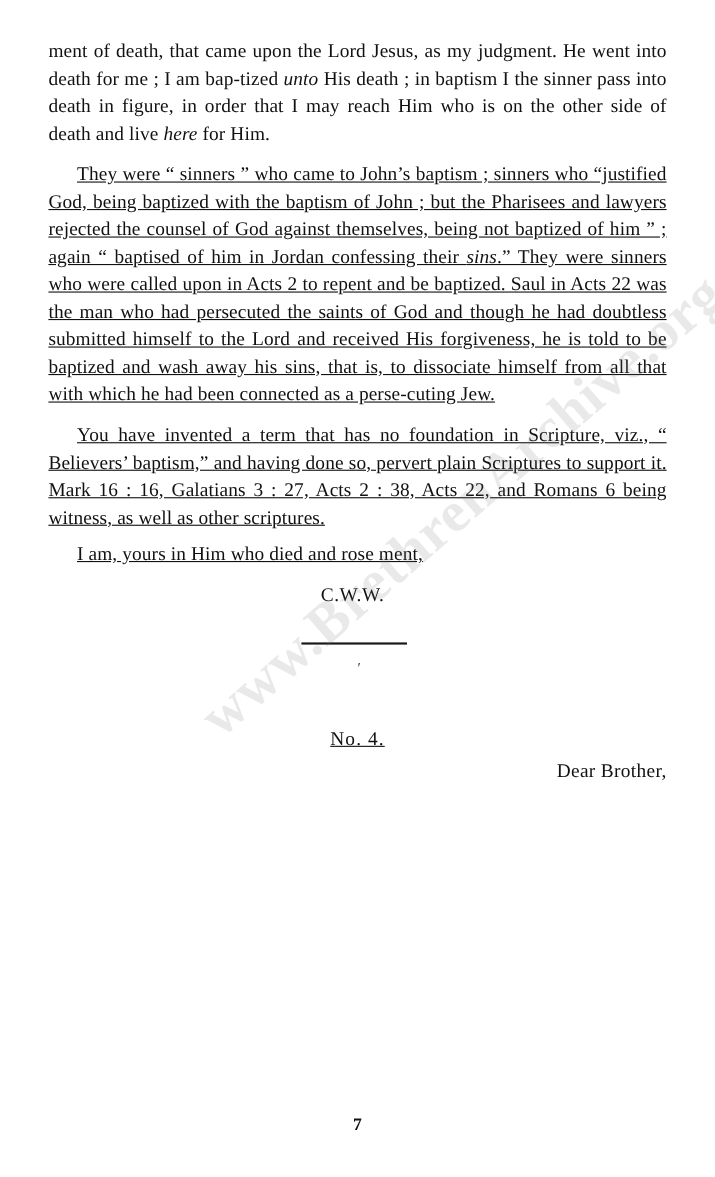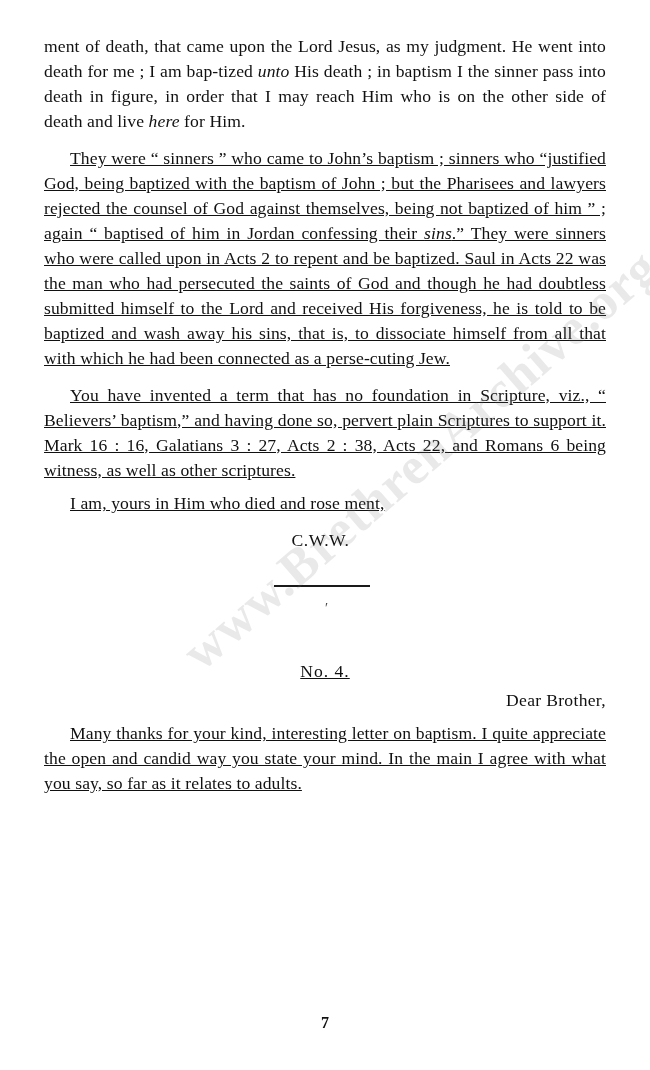--- a/index.html
+++ b/index.html
@@ -145,18 +145,17 @@
       <span class="rule"></span>
     </div>
 
     <div class="tiny-mark">′</div>
 
     <div class="section-number">No.  4.</div>
 
 
     <div class="salutation">Dear Brother,</div>
 
-    <p class="paragraph indent">Many thanks for your kind, interesting letter on baptism.   I quite appreciate the open and candid way you state your mind.   In the main I agree with what you say, so far as it relates to adults.</p>
 
   </div>
 
   <div class="folio">7</div>
 </div>
 
 </body></html>

